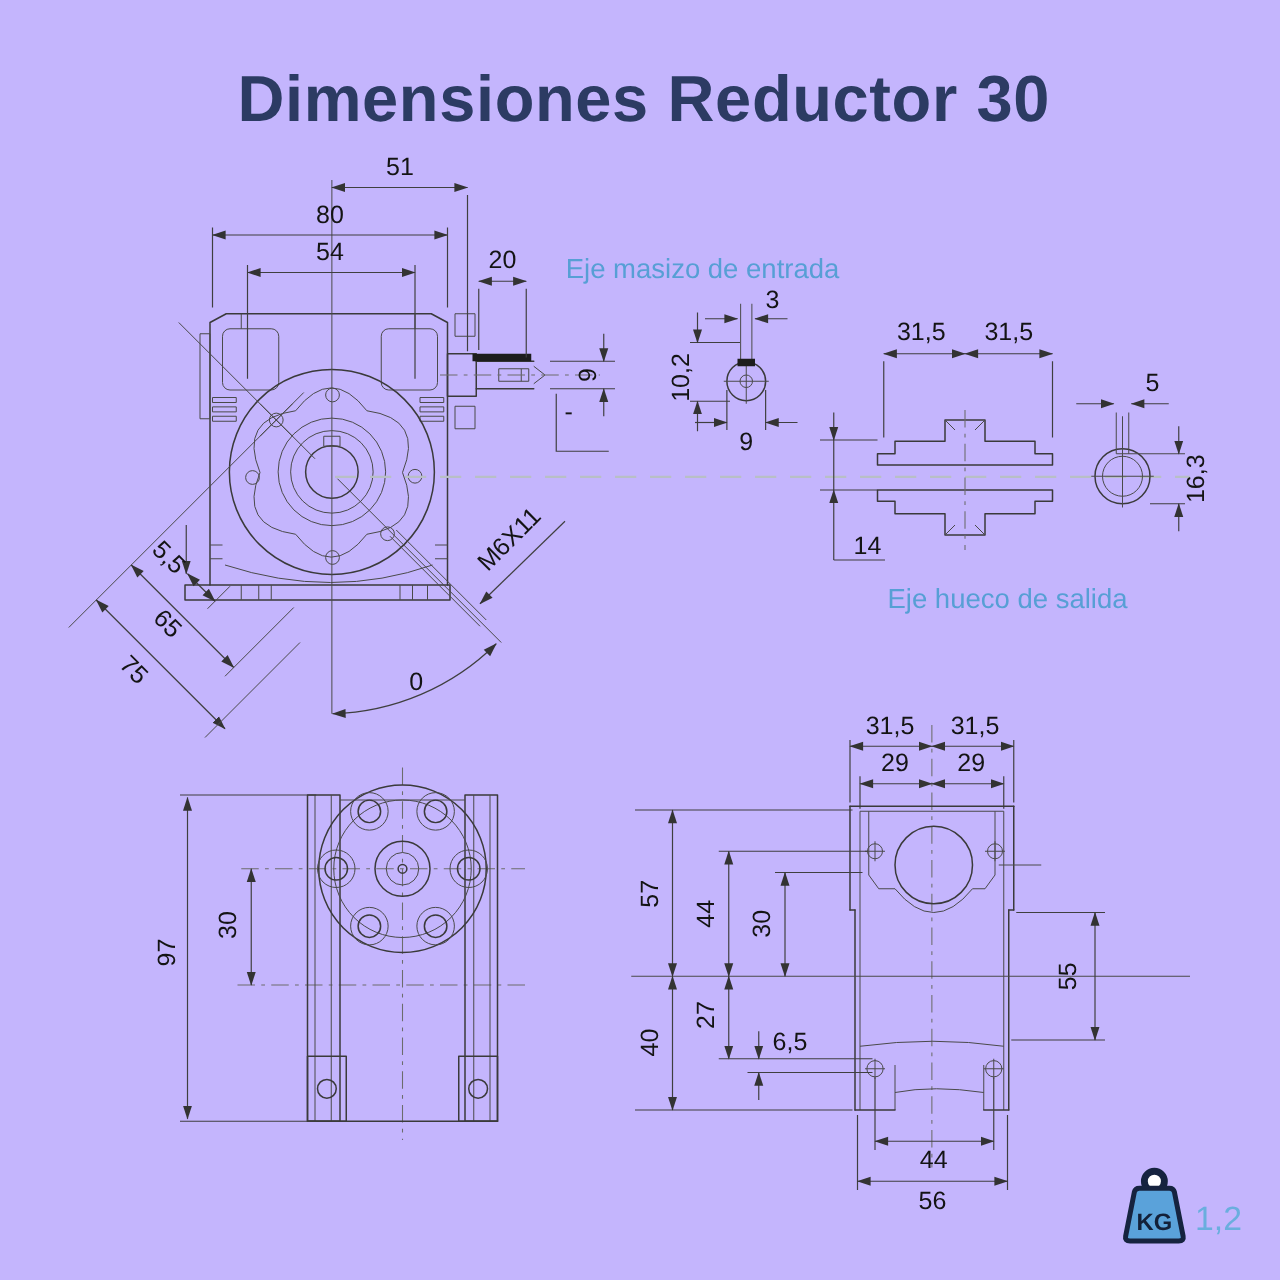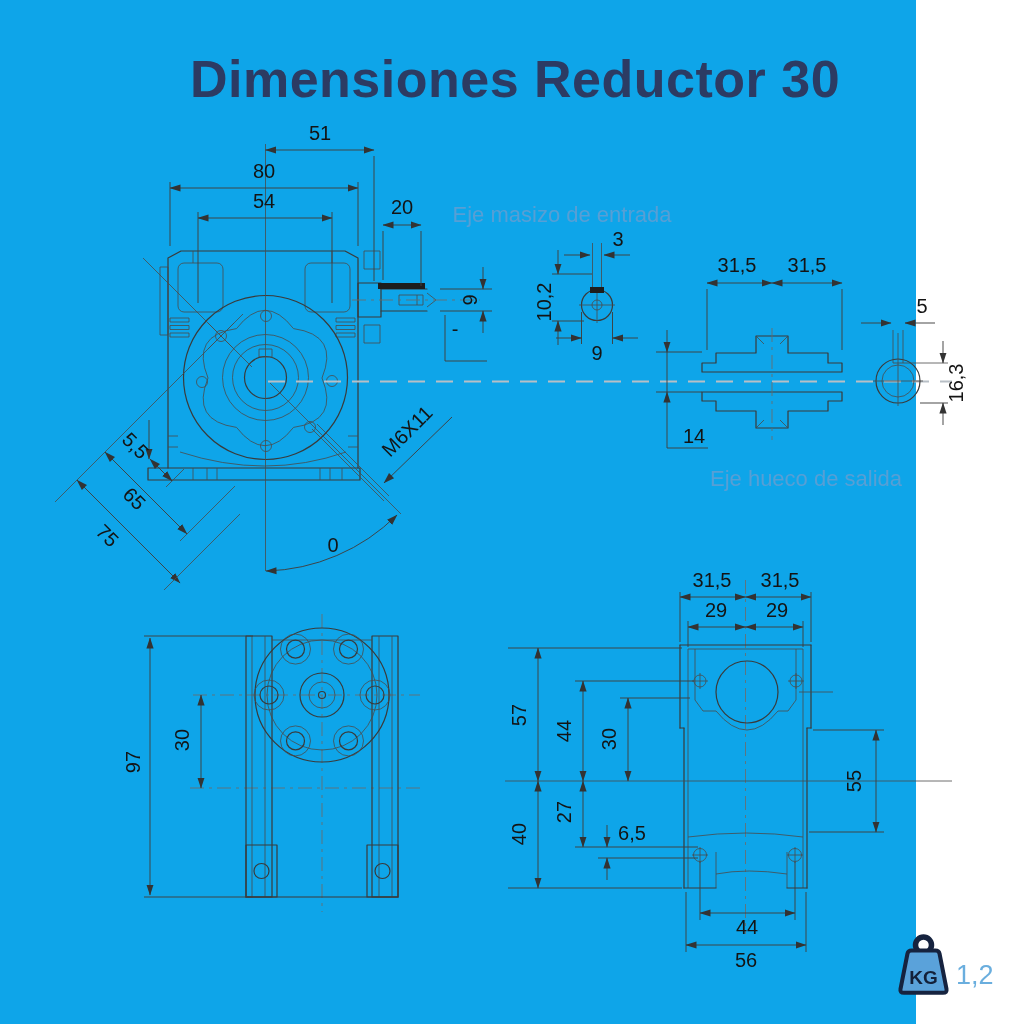--- a/index.html
+++ b/index.html
@@ -1,16 +1,16 @@
 <!DOCTYPE html>
 <html><head>
 <meta charset="utf-8">
 <style>
   html,body{margin:0;padding:0;background:#ffffff;}
-  .stage{width:916px;height:1024px;position:relative;background:#0ea5e9;font-family:"Liberation Sans",sans-serif;}
+  .stage{width:1024px;height:1024px;position:relative;background:#c4b5fd;font-family:"Liberation Sans",sans-serif;}
   svg{display:block;}
   .o{stroke:#3a3a3a;stroke-width:1.2;fill:none;stroke-linejoin:round;stroke-linecap:round;}
   .t{stroke:#4a4a4a;stroke-width:0.8;fill:none;stroke-linejoin:round;}
   .d{stroke:#3f3f3f;stroke-width:0.95;fill:none;}
   .da{stroke:#3f3f3f;stroke-width:0.95;fill:none;marker-start:url(#aS);marker-end:url(#aE);}
   .de{stroke:#3f3f3f;stroke-width:0.95;fill:none;marker-end:url(#aE);}
   .ds{stroke:#3f3f3f;stroke-width:0.95;fill:none;marker-start:url(#aS);}
   .cl{stroke:#6c6c6c;stroke-width:0.85;fill:none;stroke-dasharray:14 5 3 5;}
   .gcl{stroke:#b8bfc6;stroke-width:1.8;fill:none;stroke-dasharray:17 11;}
   .dt{font-family:"Liberation Sans",sans-serif;font-size:20px;fill:#141414;text-anchor:middle;}

